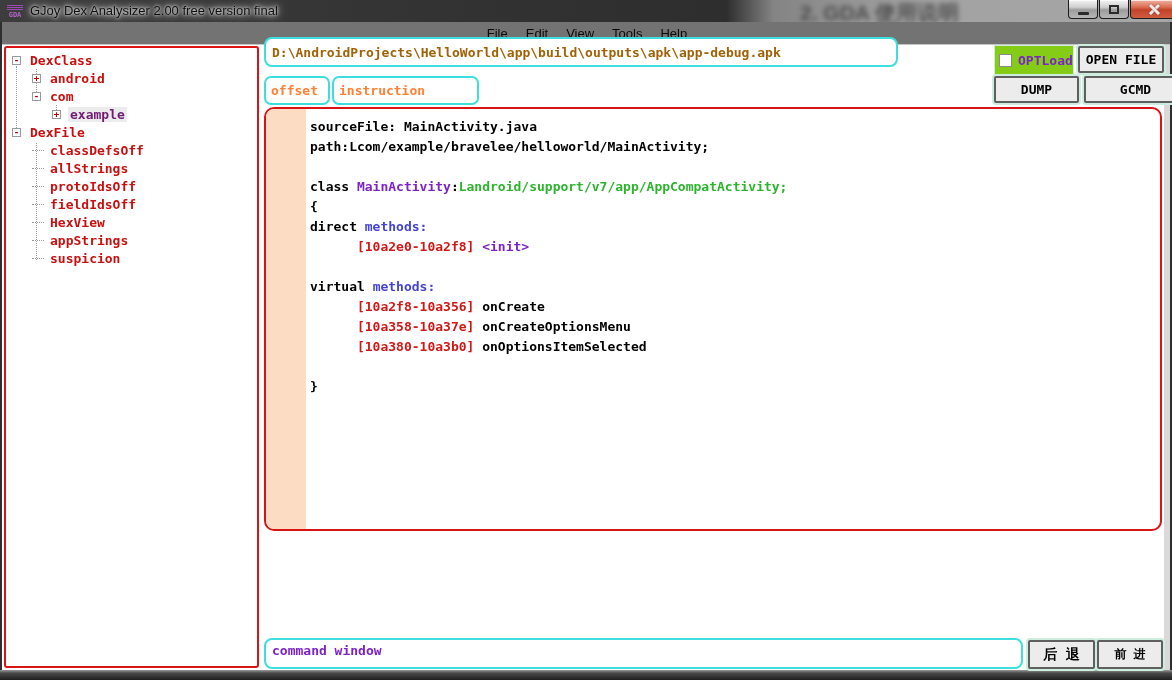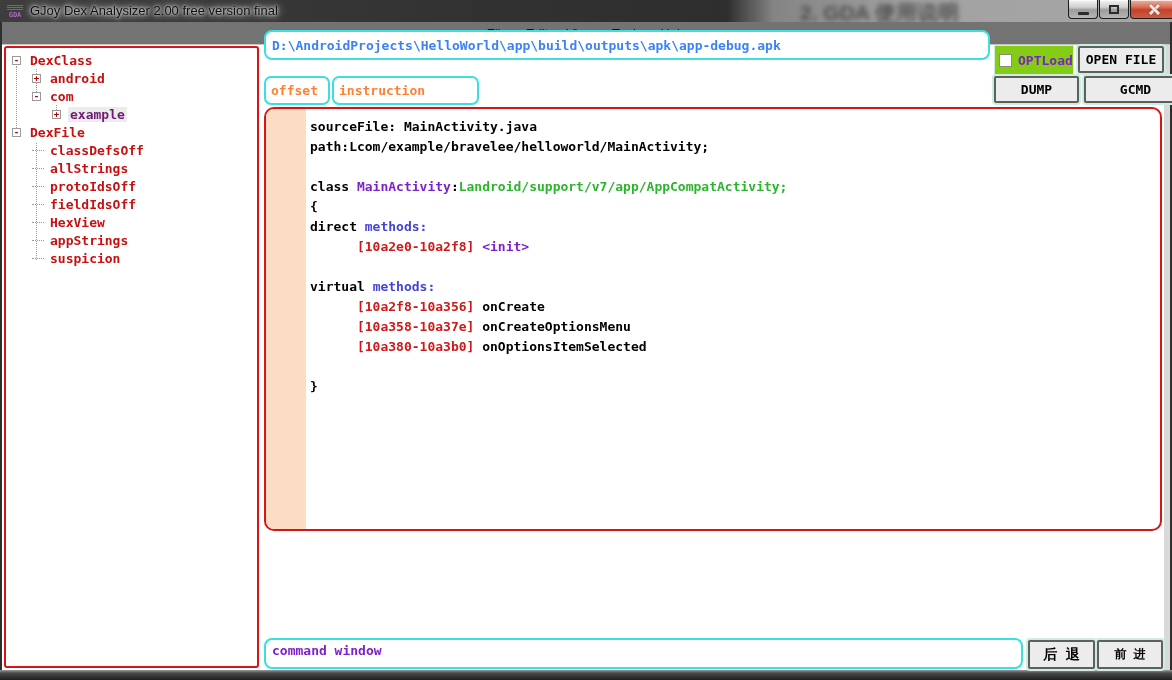--- a/index.html
+++ b/index.html
@@ -79,21 +79,21 @@
     width:9px; height:9px; border:1px solid #9a9a9a; background:#fff; color:#b40000;
     font-size:9px; line-height:7px; text-align:center; margin-right:7px; flex:none;
   }
   .tstub { width:12px; height:1px; border-top:1px dotted #9a9a9a; margin-right:4px; flex:none; }
   .tlabel { padding:0 2px; }
   .trow.sel .tlabel { background:#ececec; color:#701a75; }
   .vline { position:absolute; width:0; border-left:1px dotted #9a9a9a; z-index:1; }
   
   .cyan-box { position:absolute; background:#fff; border:2px solid #3fdede; border-radius:8px;
     font-size:13px; font-weight:bold; display:flex; align-items:center; overflow:hidden; }
-  .path-box { left:264px; top:30px; width:726px; height:30px; color:#3b82f6; padding:0 6px; white-space:nowrap; }
+  .path-box { left:264px; top:37px; width:634px; height:30px; color:#a16207; padding:0 6px; white-space:nowrap; }
   .col-box { border-radius:7px; padding:0 5px; }
   .col-offset { left:264px; top:76px; width:66px; height:29px; color:#ff8033; }
   .col-instruction { left:332px; top:76px; width:147px; height:29px; color:#ff8033; }
   .col-smali { left:480px; top:76px; width:510px; height:29px; color:#7d22c9; }
   .command-box { left:264px; top:638px; width:759px; height:31px; color:#7d22c9;
     padding:0 6px; align-items:flex-start; }
   .command-box .cmd-text { margin-top:3px; }
   
   .optload-box {
     position:absolute; left:994px; top:45px; width:80px; height:30px; background:#84cc16;

